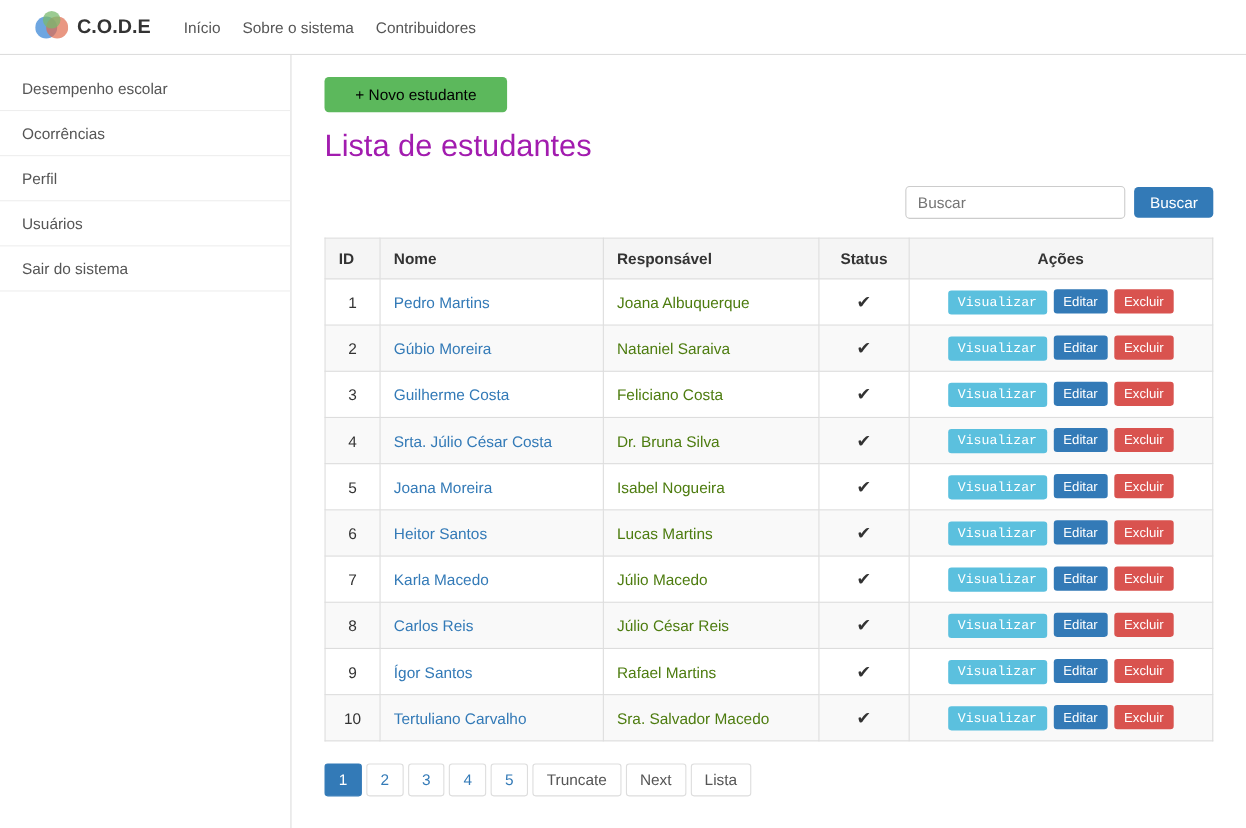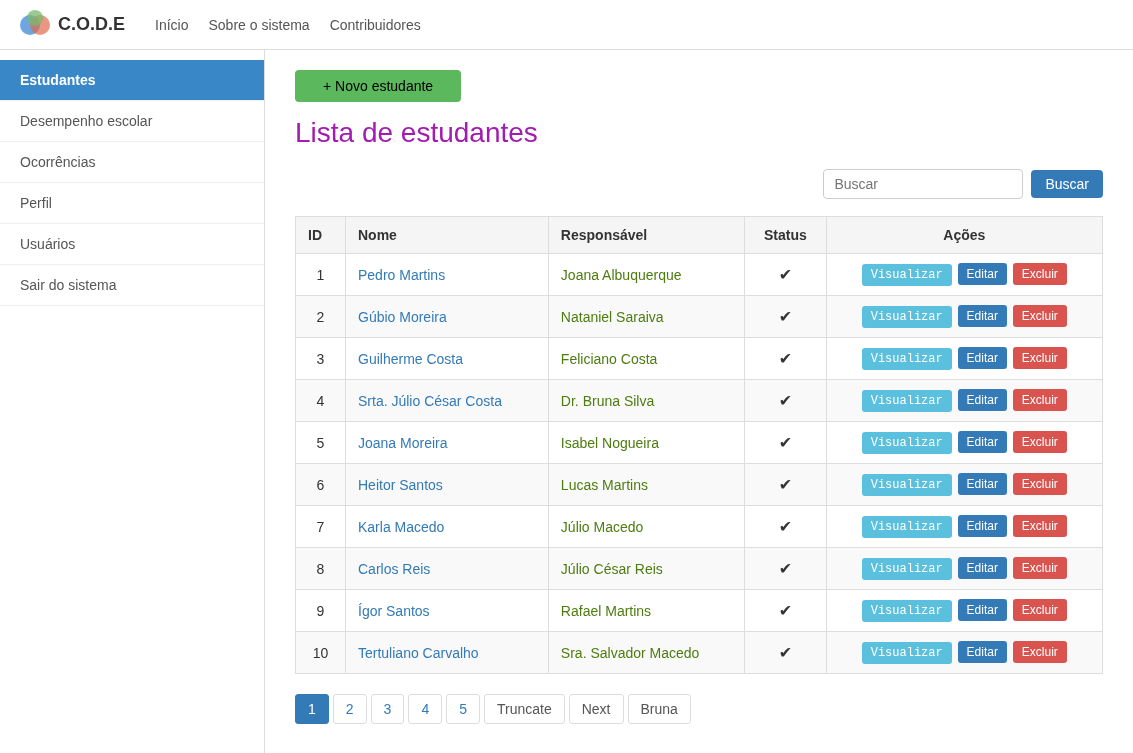--- a/index.html
+++ b/index.html
@@ -4,21 +4,21 @@
   <style>
     * { box-sizing: border-box; margin: 0; padding: 0; }
     body { font-family: Arial, sans-serif; font-size: 14px; color: #333; background: #fff; }
 
     
     .topnav {
       background: #fff;
       border-bottom: 1px solid #ddd;
       display: flex;
       align-items: center;
-      padding: 0 20px;
+      padding: 0 32px;
       height: 50px;
     }
     .topnav-logo {
       display: flex;
       align-items: center;
       margin-right: 30px;
     }
     .logo-icon {
       width: 30px;
       height: 30px;
@@ -216,21 +216,20 @@
   <div class="topnav-links">
     <a class="topnav-link">Início</a>
     <a class="topnav-link">Sobre o sistema</a>
     <a class="topnav-link">Contribuidores</a>
   </div>
 </nav>
 
 <div class="layout">
 
   <aside class="sidebar">
-    <div class="sidebar-item active">Estudantes</div>
     <div class="sidebar-item">Desempenho escolar</div>
     <div class="sidebar-item">Ocorrências</div>
     <div class="sidebar-item">Perfil</div>
     <div class="sidebar-item">Usuários</div>
     <div class="sidebar-item">Sair do sistema</div>
   </aside>
 
   <main class="main">
     <button class="btn-new">+ Novo estudante</button>
     <h1 class="page-title">Lista de estudantes</h1>
@@ -368,16 +367,16 @@
 
     
     <div class="pagination">
       <button class="page-btn active">1</button>
       <button class="page-btn">2</button>
       <button class="page-btn">3</button>
       <button class="page-btn">4</button>
       <button class="page-btn">5</button>
       <button class="page-btn text-btn">Truncate</button>
       <button class="page-btn text-btn">Next</button>
-      <button class="page-btn text-btn">Bruna</button>
+      <button class="page-btn text-btn">Lista</button>
     </div>
   </main>
 </div>
 
 </body></html>

